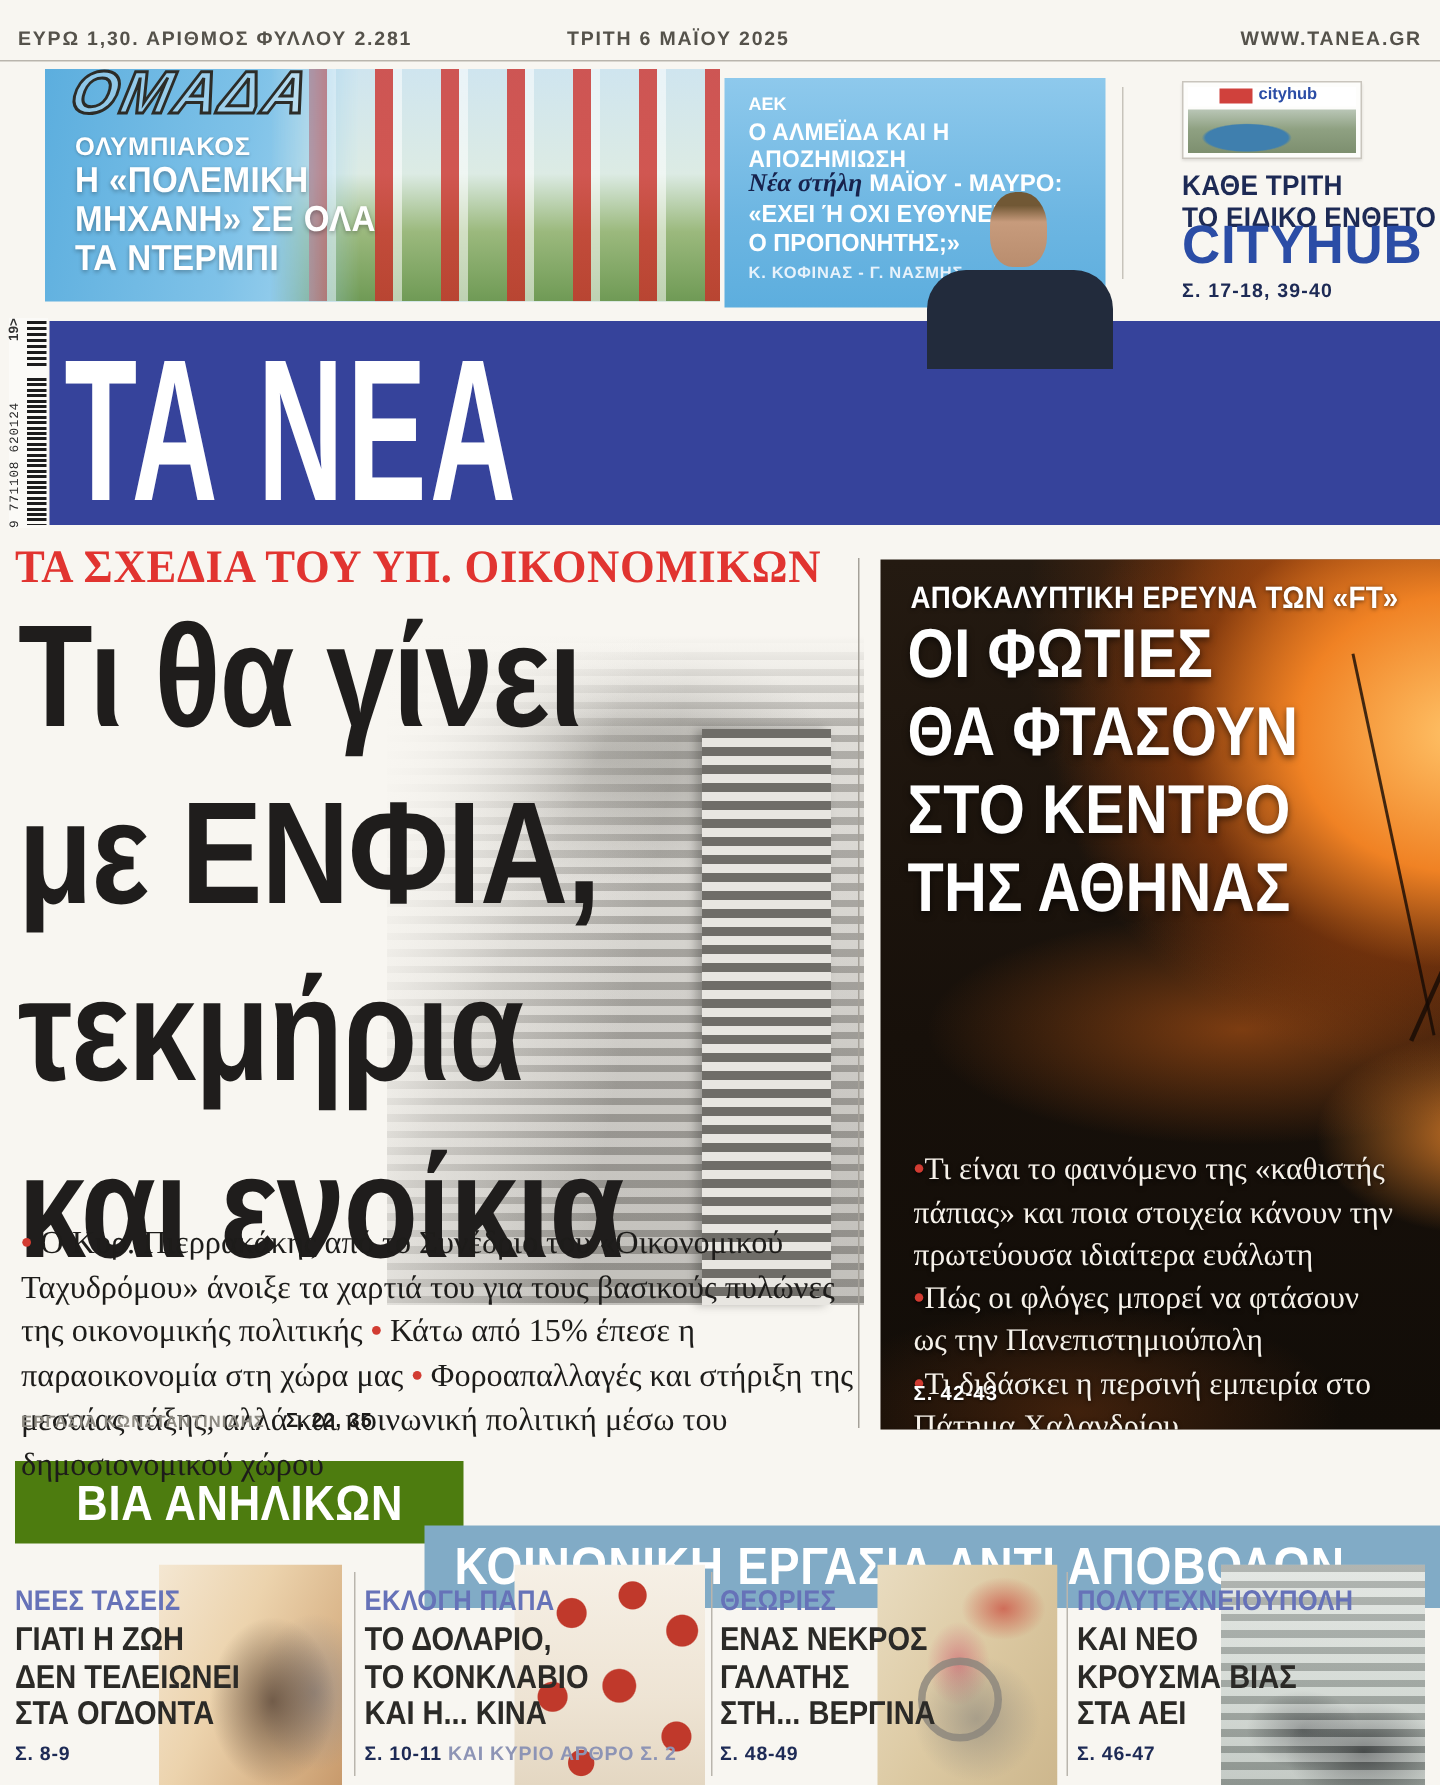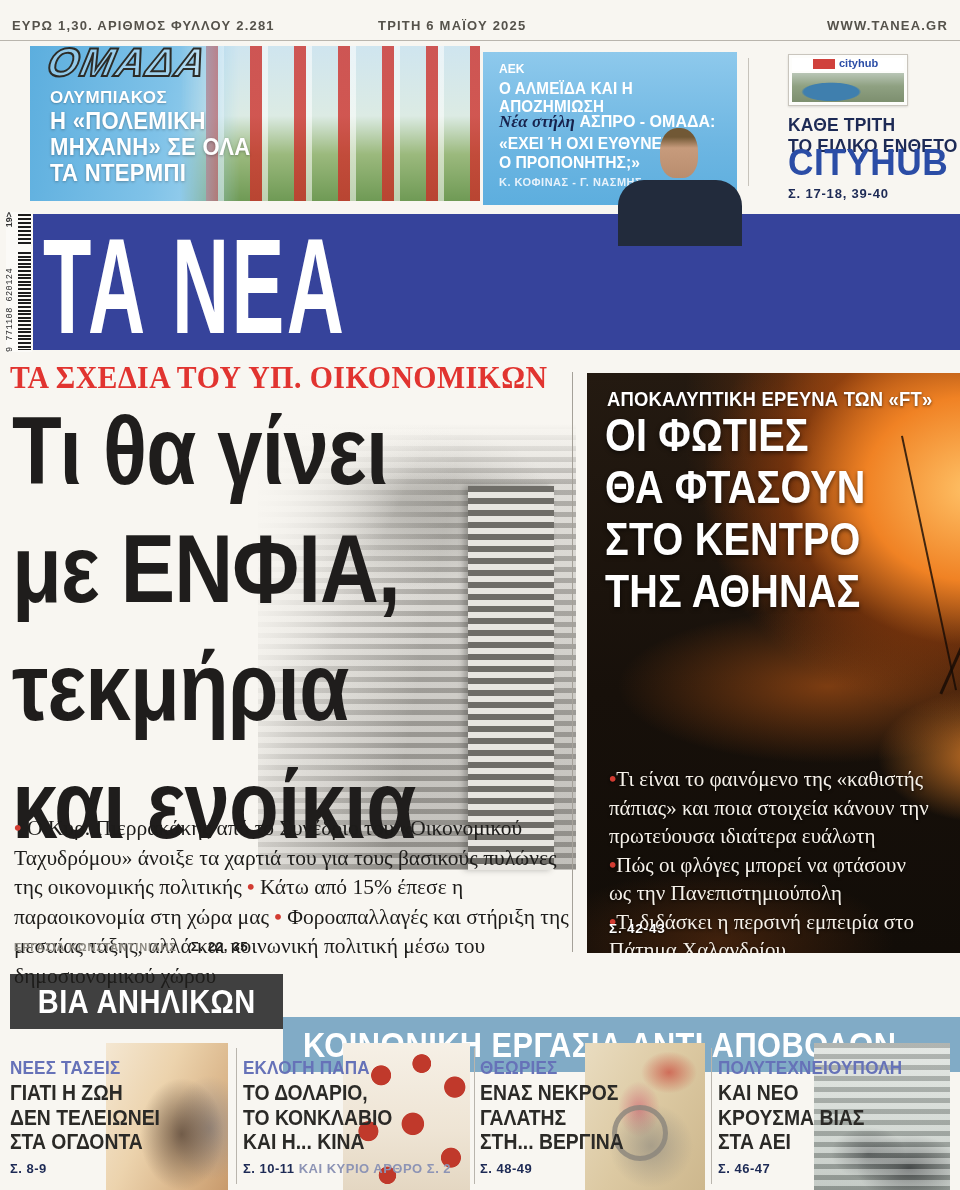--- a/index.html
+++ b/index.html
@@ -138,21 +138,21 @@
 
   .fire-kicker { position:absolute; left:20px; top:14px; color:#fff; font-weight:bold; font-size:20.5px; letter-spacing:.2px; transform:scaleX(.9); transform-origin:0 50%; white-space:nowrap; text-shadow:0 1px 3px rgba(0,0,0,.6); }
   .fire-hl { position:absolute; left:18px; top:36px; color:#fff; font-weight:800; font-size:46px; line-height:52px; letter-spacing:.2px; transform:scaleX(.86); transform-origin:0 0; text-shadow:0 2px 5px rgba(0,0,0,.55); }
   .fire-hl span { display:block; }
   .fire-bullets { position:absolute; left:22px; top:392px; width:322px;
     font-family:"Liberation Serif", serif; font-size:21px; line-height:28.5px; color:#f6f1e9; text-shadow:0 1px 3px rgba(0,0,0,.7); }
   .fire-bullets div::before { content:"\2022 "; color:#d23c32; font-weight:bold; }
   .fire-pages { position:absolute; left:22px; top:548px; color:#fff; font-weight:800; font-size:13.5px; letter-spacing:.8px; text-shadow:0 1px 2px rgba(0,0,0,.7); }
 
   
-  .band-red { top:974px; left:10px; width:273px; height:55px; background:#404040; display:flex; align-items:center; justify-content:center; }
+  .band-red { top:974px; left:10px; width:299px; height:55px; background:#4d7c0f; display:flex; align-items:center; justify-content:center; }
   .band-blue { top:974px; left:283px; width:775px; height:55px; background:#81abc6; display:flex; align-items:center;margin-top:43px; }
   .band-red .t { color:#fff; font-weight:800; font-size:33px; letter-spacing:.5px; transform:scaleX(.88); }
   .band-blue .t { color:#fff; font-weight:800; font-size:35px; letter-spacing:.5px; transform:scaleX(.88); transform-origin:0 50%; margin-left:20px; white-space:nowrap; }
 
   
   .bstory { top:1043px; height:147px; overflow:hidden; }
   .bstory .photo { position:absolute; top:0; bottom:0; }
   .bstory .kicker { position:absolute; left:0; top:14px; color:#6672b8; font-weight:800; font-size:19px; letter-spacing:.2px; transform:scaleX(.9); transform-origin:0 50%; white-space:nowrap; z-index:2; }
   .bstory .hl { position:absolute; left:0; top:38px; color:#2b2a27; font-weight:800; font-size:22px; line-height:24.5px; transform:scaleX(.88); transform-origin:0 0; z-index:2; }
   .bstory .hl span { display:block; }
@@ -209,21 +209,21 @@
       <span>ΜΗΧΑΝΗ» ΣΕ ΟΛΑ</span>
       <span>ΤΑ ΝΤΕΡΜΠΙ</span>
     </div>
   </div>
 
   <div class="abs aek-box">
     <div class="aek-kicker">ΑΕΚ</div>
     <div class="aek-hl">Ο ΑΛΜΕΪΔΑ ΚΑΙ Η ΑΠΟΖΗΜΙΩΣΗ</div>
     <div class="aek-newcol">
       <span class="serifit">Νέα στήλη</span>
-      <span class="colname">ΑΣΠΡΟ - ΟΜΑΔΑ:</span>
+      <span class="colname">ΜΑΪΟΥ - ΜΑΥΡΟ:</span>
     </div>
     <div class="aek-quote">
       <span>«ΕΧΕΙ Ή ΟΧΙ ΕΥΘΥΝΕΣ</span>
       <span>Ο ΠΡΟΠΟΝΗΤΗΣ;»</span>
     </div>
     <div class="aek-authors">Κ. ΚΟΦΙΝΑΣ - Γ. ΝΑΣΜΗΣ</div>
   </div>
   <div class="abs coach">
     <div class="head"></div>
     <div class="body"></div>

